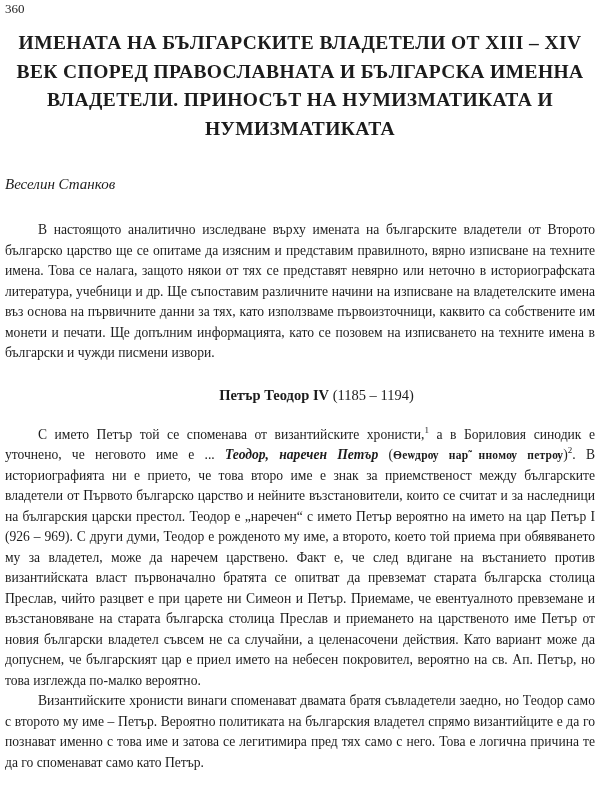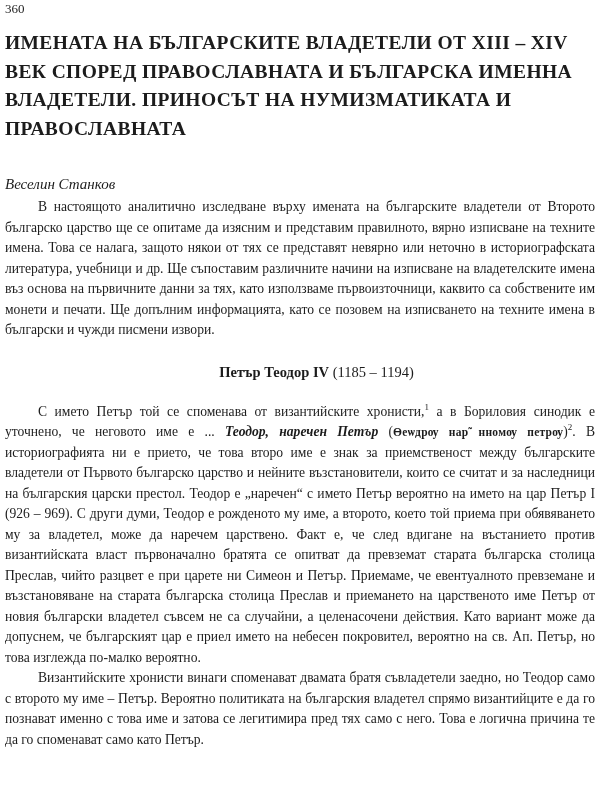--- a/index.html
+++ b/index.html
@@ -24,37 +24,38 @@
   .page-number {
     font-size: 13px;
     line-height: 14px;
     text-align: left;
   }
   .title {
     margin: 13px 0 0 0;
     font-size: 19.5px;
     font-weight: bold;
     line-height: 28.5px;
+    text-align: center;
     letter-spacing: 0.4px;
   }
   .title-line { display: block; }
   .author {
     margin-top: 32px;
     font-style: italic;
     font-size: 15px;
     line-height: 18px;
   }
   .para {
     margin: 0;
     font-size: 13.6px;
     line-height: 20.5px;
     text-align: justify;
     text-indent: 33px;
   }
-  .para.first { margin-top: 4px; }
+  .para.first { margin-top: 27px; }
   .section-heading {
     margin: 23px 0 21px 33px;
     font-size: 14.5px;
     line-height: 17px;
     font-weight: normal;
     text-align: center;
   }
   .heading-name { font-weight: bold; }
   sup.seg-sup {
     font-size: 9px;
@@ -75,21 +76,21 @@
 <body>
 
 <div class="page">
 
   <div class="page-number">360</div>
 
   <h1 class="title">
     <span class="title-line">ИМЕНАТА НА БЪЛГАРСКИТЕ ВЛАДЕТЕЛИ ОТ XIII – XIV</span>
     <span class="title-line">ВЕК СПОРЕД ПРАВОСЛАВНАТА И БЪЛГАРСКА ИМЕННА</span>
     <span class="title-line">ВЛАДЕТЕЛИ. ПРИНОСЪТ НА НУМИЗМАТИКАТА И</span>
-    <span class="title-line">ПРАВОСЛАВНАТА</span>
+    <span class="title-line">НУМИЗМАТИКАТА</span>
   </h1>
 
   <div class="author">Веселин Станков</div>
 
   <p class="para first"><span class="seg-n">В настоящото аналитично изследване върху имената на българските владетели от Второто българско царство ще се опитаме да изясним и представим правилното, вярно изписване на техните имена. Това се налага, защото някои от тях се представят невярно или неточно в историографската литература, учебници и др. Ще съпоставим различните начини на изписване на владетелските имена въз основа на първичните данни за тях, като използваме първоизточници, каквито са собствените им монети и печати. Ще допълним информацията, като се позовем на изписването на техните имена в български и чужди писмени извори.</span></p>
 
   <h2 class="section-heading">
     <span class="heading-name">Петър Теодор IV</span><span> (1185 – 1194)</span>
   </h2>
 

